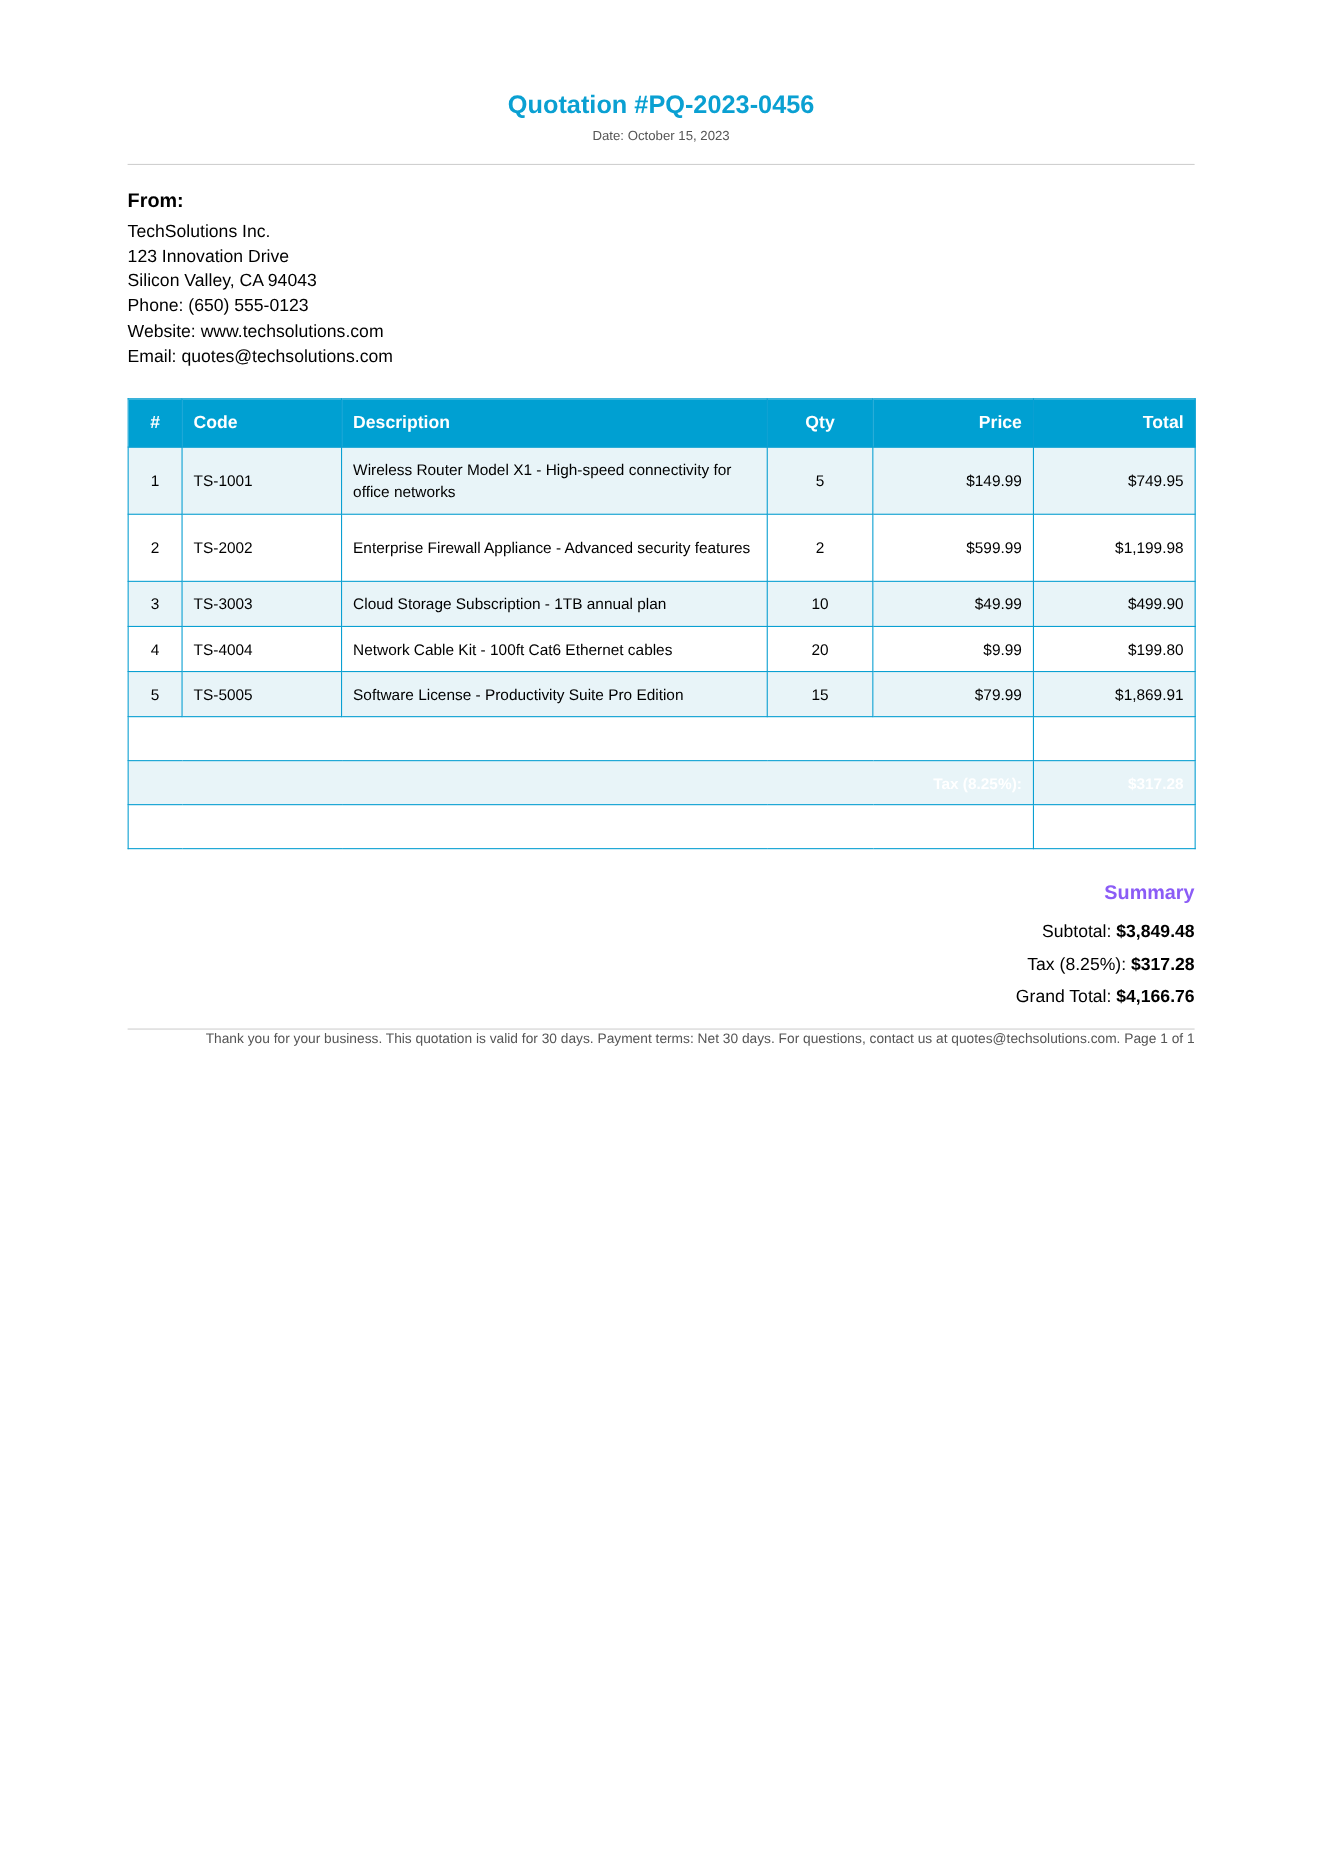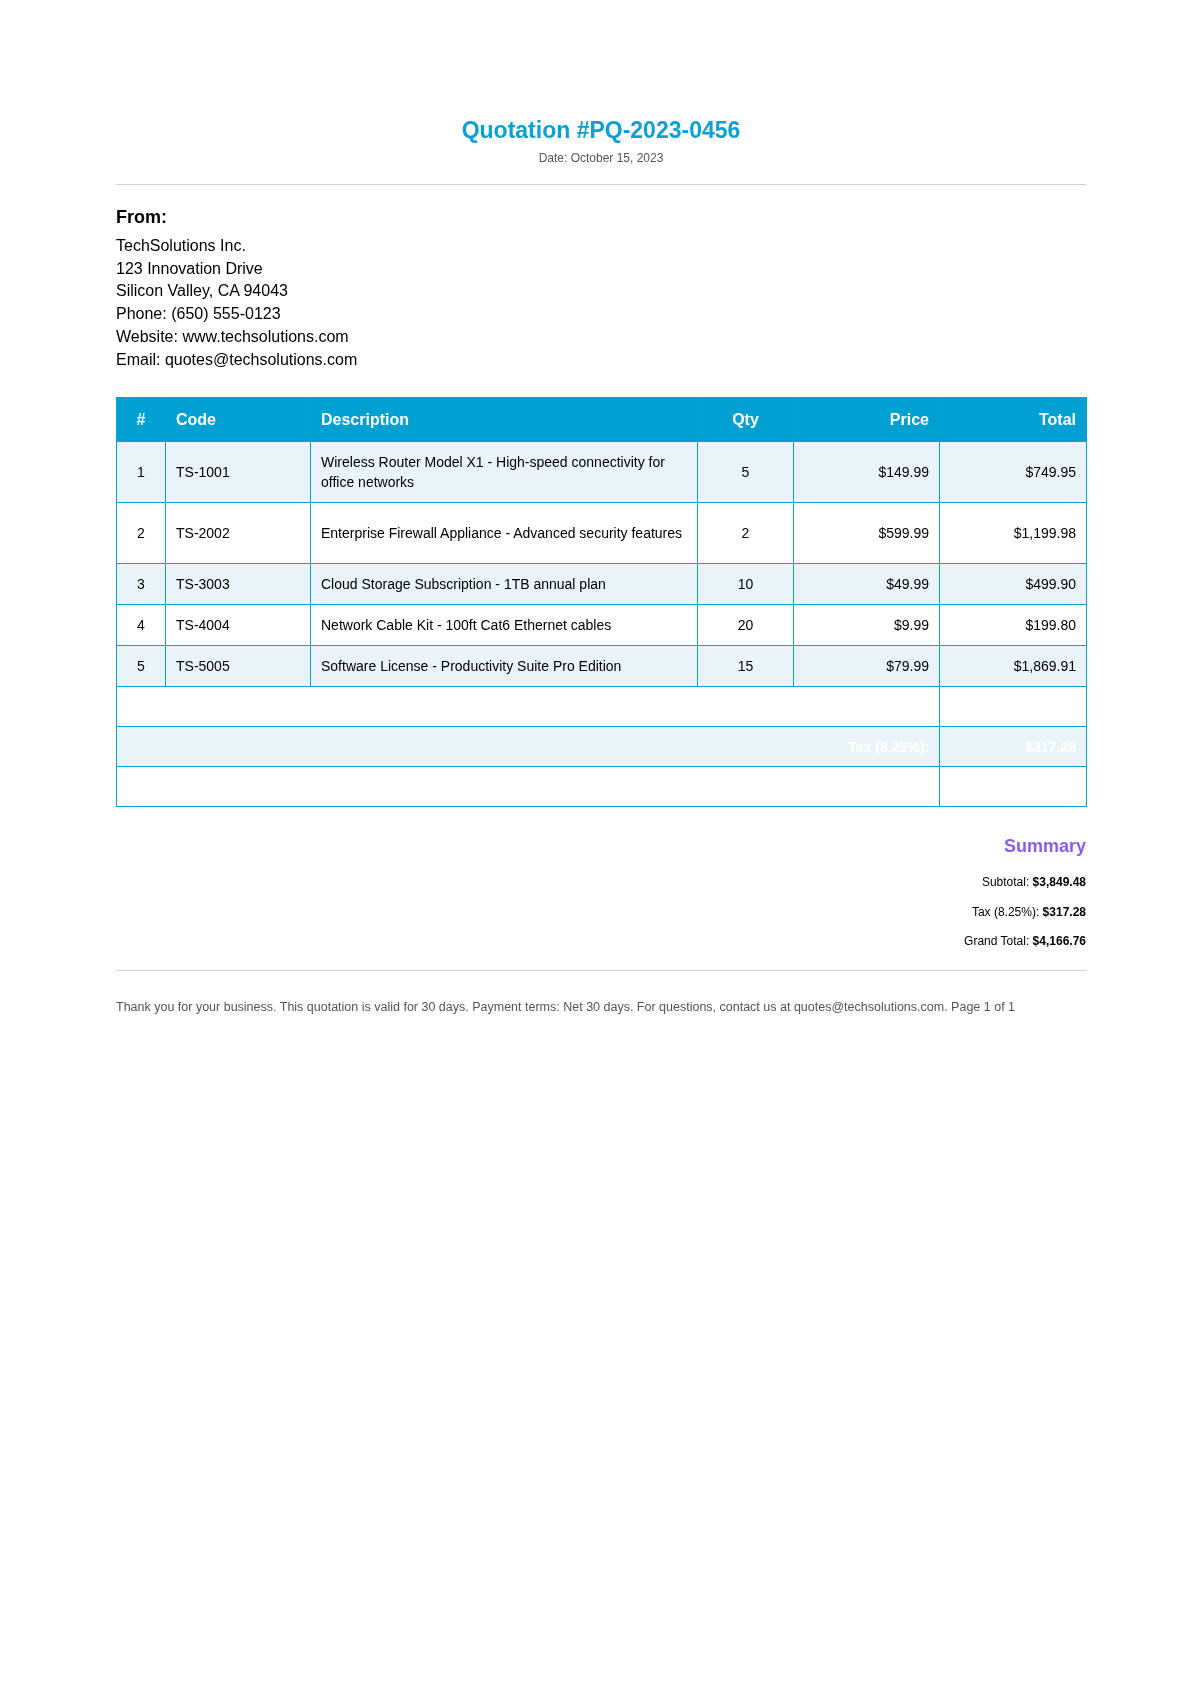--- a/index.html
+++ b/index.html
@@ -1,42 +1,42 @@
 <!DOCTYPE html>
 <html><head>
 <meta charset="utf-8">
 <style>
   html, body { margin: 0; padding: 0; background: #ffffff; }
   body { width: 1200px; height: 1697px; font-family: "Liberation Sans", sans-serif; color: #000; position: relative; }
   .page { position: absolute; left: 116px; top: 0; width: 970px; }
-  .header { text-align: center; padding-top: 114px; }
+  .header { text-align: center; padding-top: 79px; }
   .title { color: #0aa0d2; font-size: 23px; font-weight: bold; line-height: 32px; }
   .date { color: #555; font-size: 12px; line-height: 24px; margin-top: 0px; }
   .rule { border: 0; border-top: 1px solid #d0d0d0; margin: 14px 0 0 0; }
   .parties { display: flex; margin-top: 20px; }
   .party { width: 504px; }
   .party + .party { width: 466px; }
   .party-title { color: #000000; font-size: 18px; font-weight: bold; line-height: 24px; margin-bottom: 6px; }
   .party-line { font-size: 16px; line-height: 22.7px; }
   table.items { margin-top: 26px; width: 970px; border-collapse: collapse; table-layout: fixed; font-size: 14px; }
   table.items th { background: #00a0d2; color: #fff; font-weight: bold; font-size: 16px; height: 43px; padding: 0 10px; border: 1.5px solid #0aa0d2; }
   table.items td { border: 1.5px solid #0aa0d2; padding: 0 10px; height: 40px; line-height: 20px; }
   table.items tbody tr.tall td { height: 60px; }
   table.items tbody tr.shade td { background: #e8f4f8; }
   .c { text-align: center; }
   .l { text-align: left; }
   .r { text-align: right; }
   table.items tfoot td { height: 39px; color: #fff; font-weight: bold; font-size: 14px; text-align: right; }
   table.items tfoot tr.shade td { background: #e8f4f8; }
   .summary { text-align: right; margin-top: 27px; }
   .summary-title { color: #8b5cf6; font-size: 18px; font-weight: bold; line-height: 24px; margin-bottom: 10px; }
-  .summary-line { font-size: 12px; line-height: 29.5px; }
+  .summary-line { font-size: 16px; line-height: 29.5px; }
   .summary-line b { font-weight: bold; }
   .footer-rule { border: 0; border-top: 1px solid #d0d0d0; margin: 13px 0 0 0; }
-  .footer { text-align: left; color: #555; font-size: 12.5px; margin-top: 28px; line-height: 16px; }
+  .footer { text-align: right; color: #555; font-size: 12.5px; line-height: 16px; }
 </style>
 </head>
 <body>
 
 <div class="page">
   <div class="header">
     <div class="title">Quotation #PQ-2023-0456</div>
     <div class="date">Date: October 15, 2023</div>
   </div>
   <hr class="rule">

